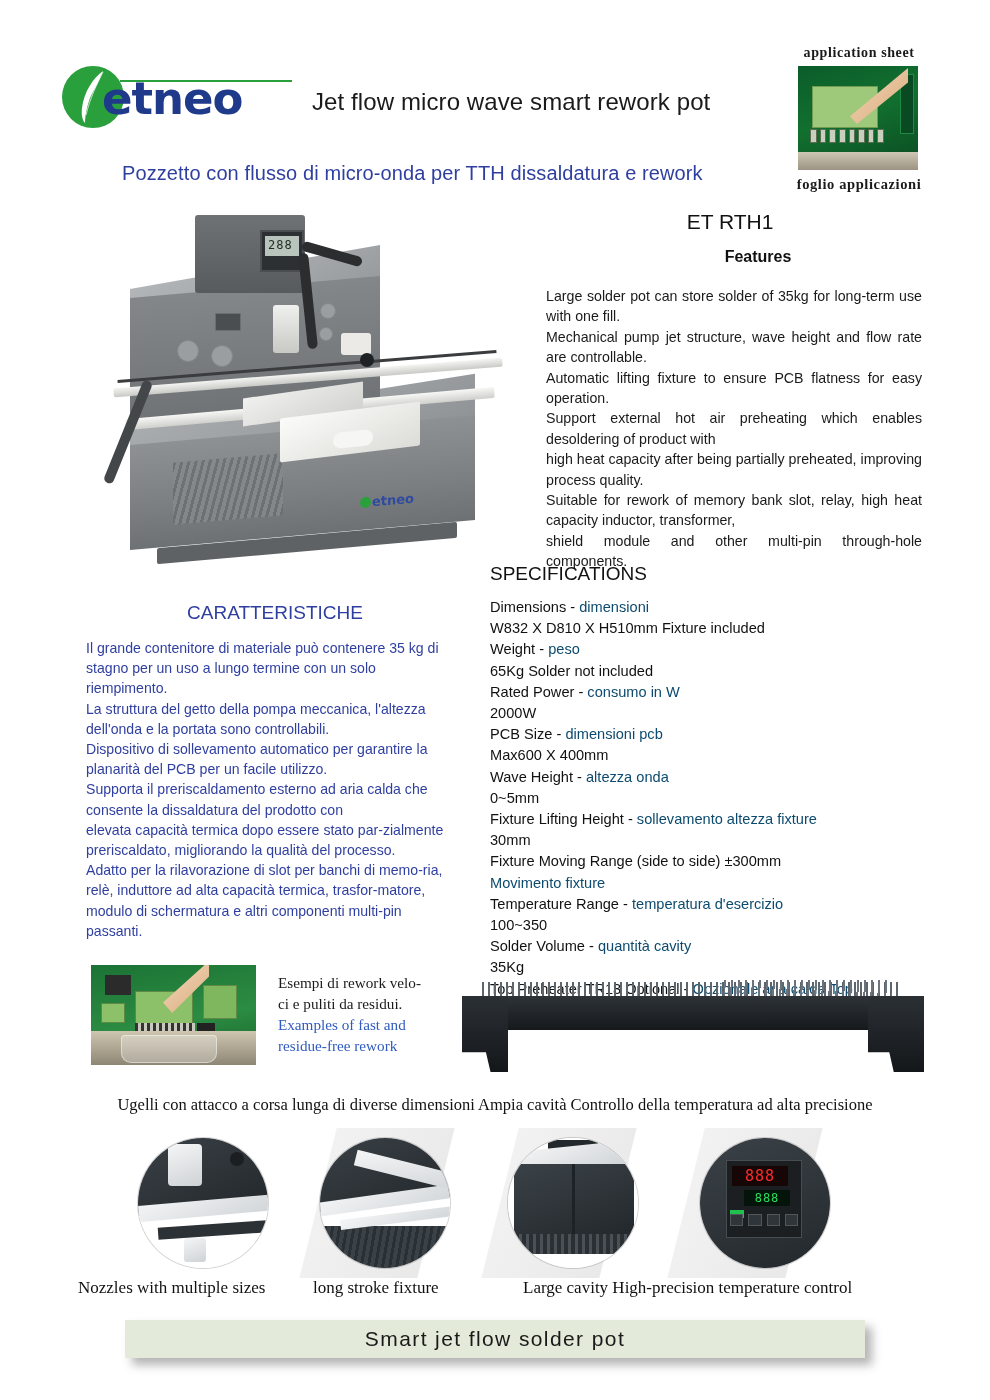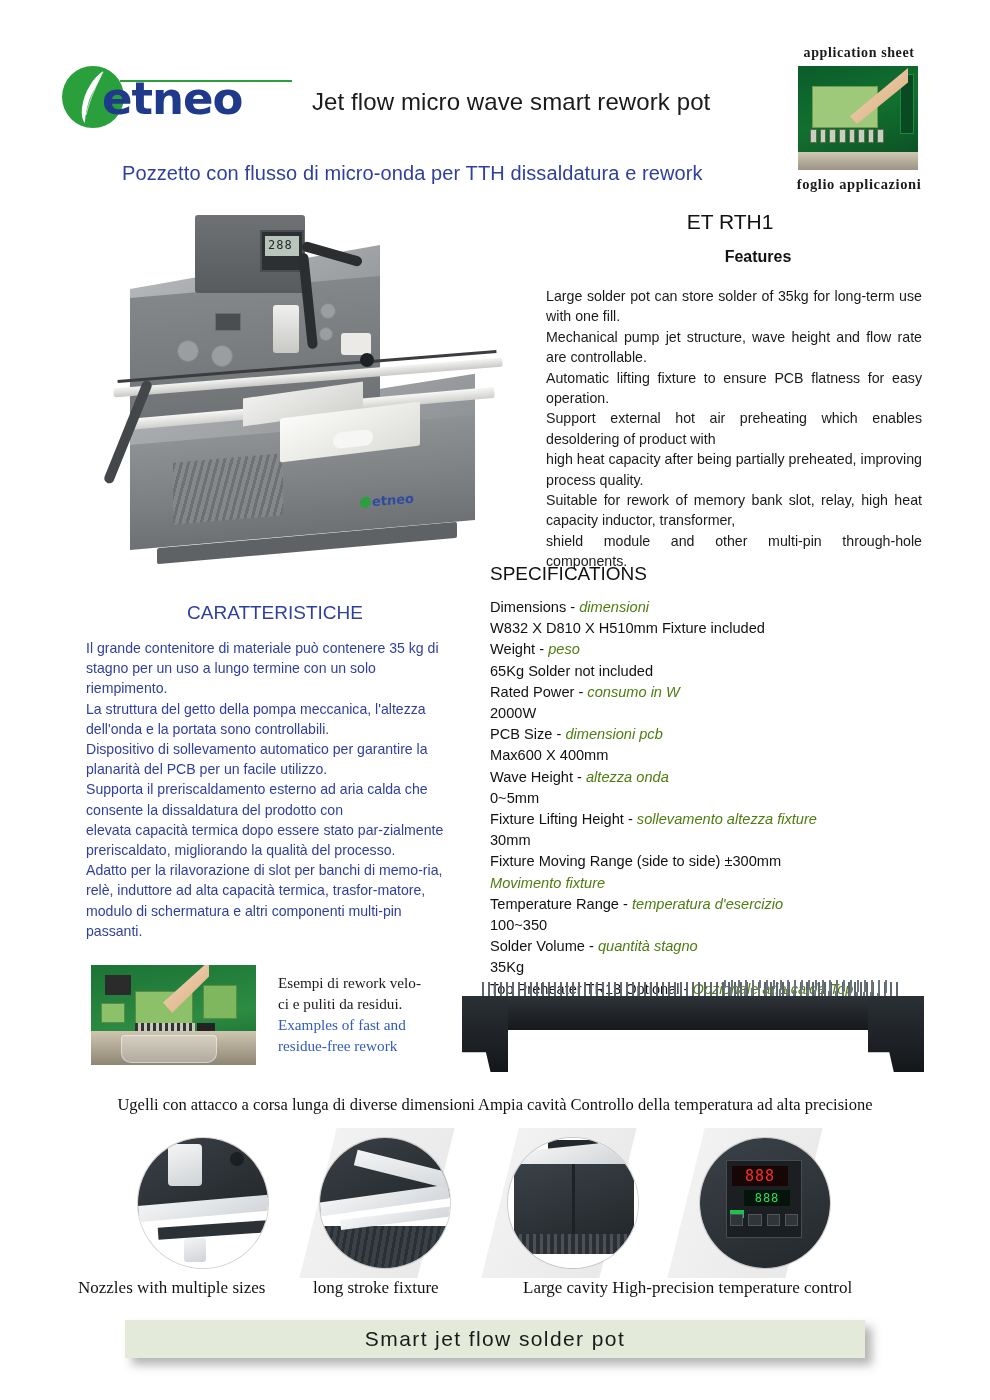--- a/index.html
+++ b/index.html
@@ -177,21 +177,21 @@
 
   
   .spec-h {
     position: absolute; left: 490px; top: 563px; width: 430px;
     text-align: left; font-size: 19px; color: #111;
   }
   .spec-body {
     position: absolute; left: 490px; top: 597px; width: 440px;
     font-size: 14.6px; line-height: 21.2px; color: #111;
   }
-  .spec-body .it { color: #4d7c0f; font-style: italic; }
+  .spec-body .it { color: #0c4a6e; }
 
   
   .car-h {
     position: absolute; left: 80px; top: 602px; width: 390px;
     text-align: center; font-size: 19px; color: #2f3fa0;
   }
   .car-body {
     position: absolute; left: 86px; top: 638px; width: 372px;
     font-size: 14.1px; line-height: 20.2px; color: #2f3fa0;
   }
@@ -443,21 +443,21 @@
     <div><span>PCB Size</span> - <span class="it">dimensioni pcb</span></div>
     <div>Max600 X 400mm</div>
     <div><span>Wave Height</span> - <span class="it">altezza onda</span></div>
     <div>0~5mm</div>
     <div><span>Fixture Lifting Height</span> - <span class="it">sollevamento altezza fixture</span></div>
     <div>30mm</div>
     <div>Fixture Moving Range (side to side) ±300mm</div>
     <div class="it">Movimento fixture</div>
     <div><span>Temperature Range</span> - <span class="it">temperatura d'esercizio</span></div>
     <div>100~350</div>
-    <div><span>Solder Volume</span> - <span class="it">quantità stagno</span></div>
+    <div><span>Solder Volume</span> - <span class="it">quantità cavity</span></div>
     <div>35Kg</div>
     <div><span>Top Preheater TR13 Optional</span> - <span class="it">Opzionale aria calda Top</span></div>
   </div>
 
   <div class="car-h">CARATTERISTICHE</div>
   <div class="car-body">
     <p>Il grande contenitore di materiale può contenere 35 kg di stagno per un uso a lungo termine con un solo riempimento.</p>
     <p>La struttura del getto della pompa meccanica, l'altezza dell'onda e la portata sono controllabili.</p>
     <p>Dispositivo di sollevamento automatico per garantire la planarità del PCB per un facile utilizzo.</p>
     <p>Supporta il preriscaldamento esterno ad aria calda che consente la dissaldatura del prodotto con</p>

